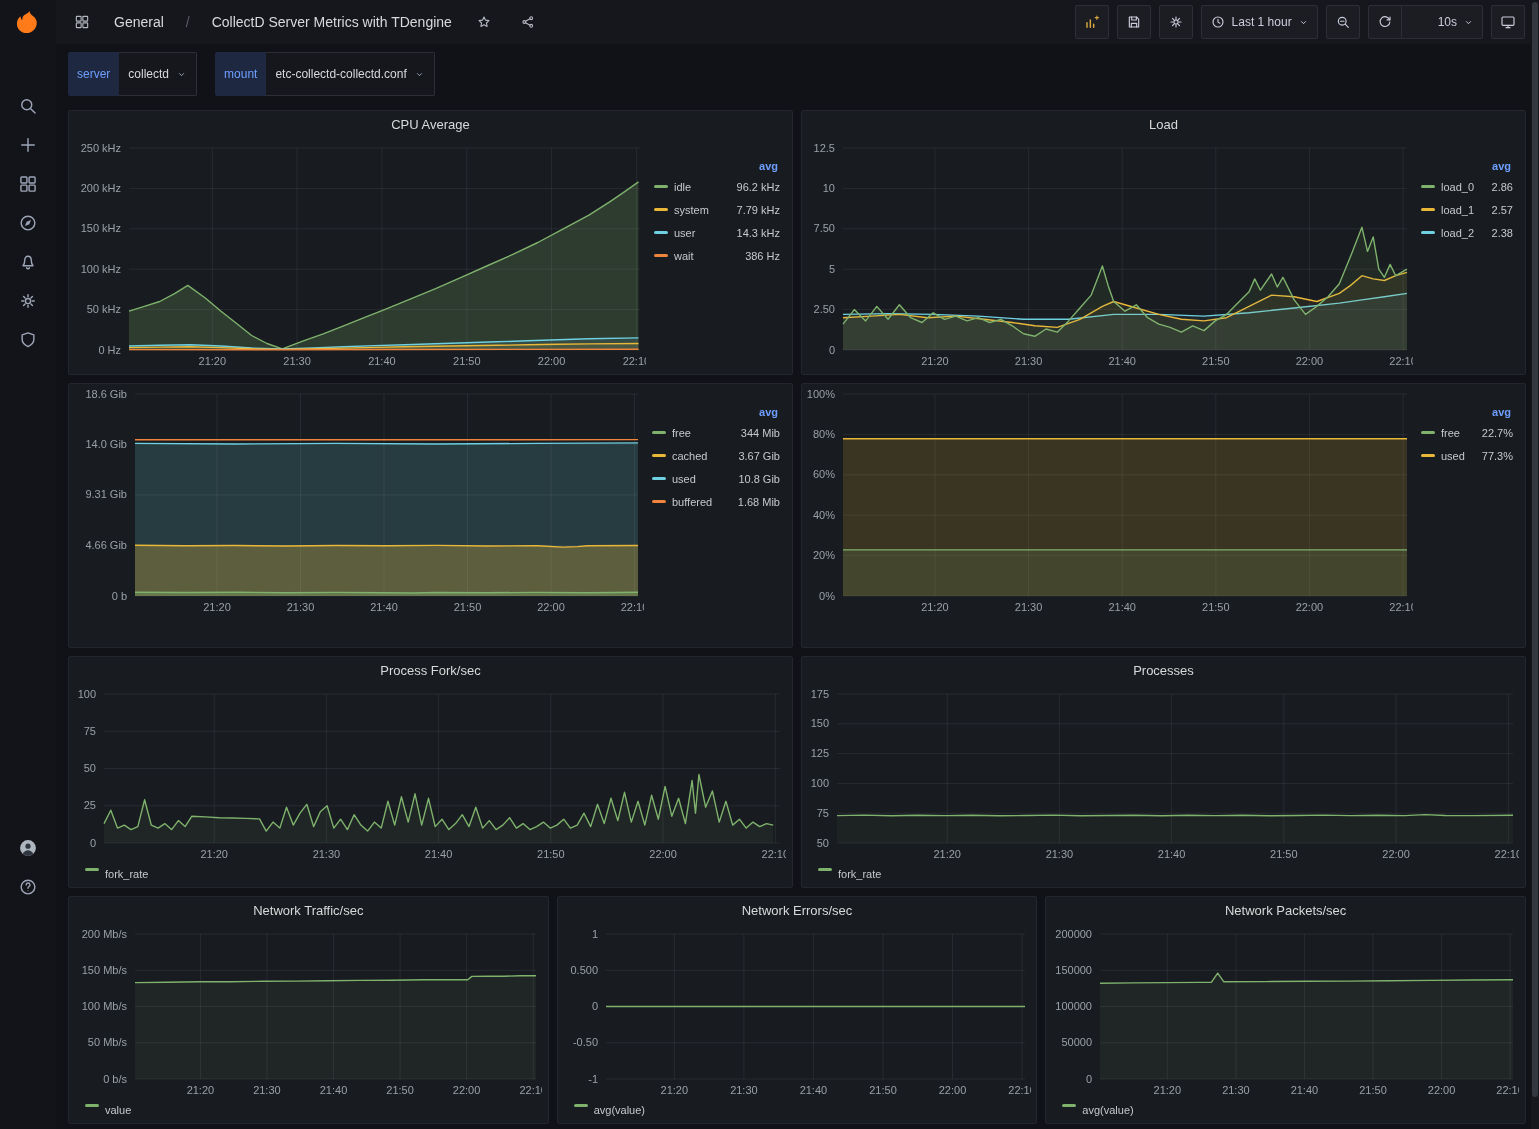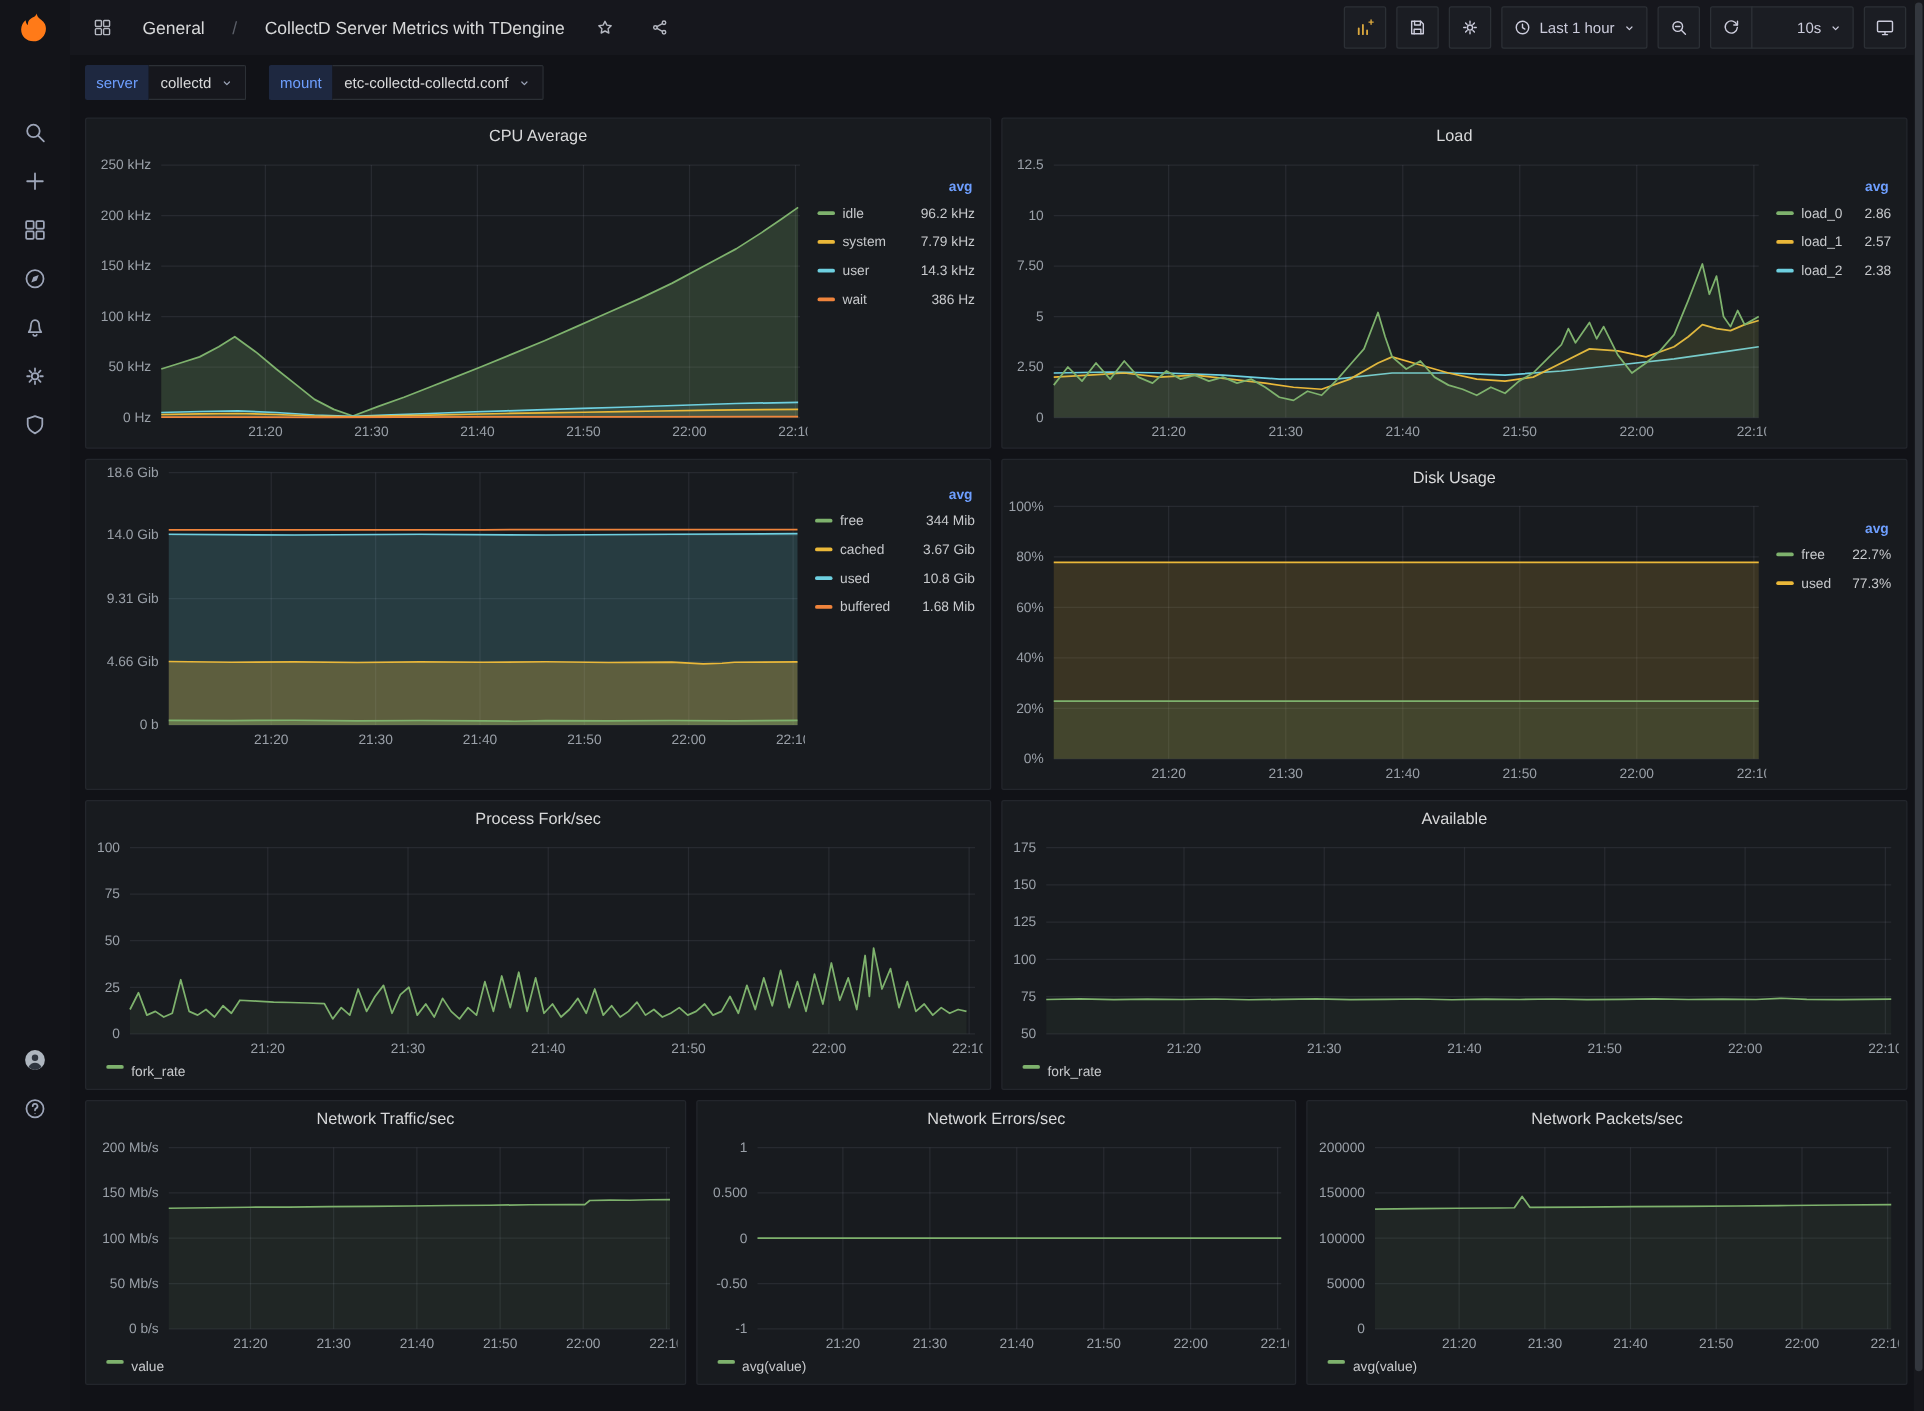--- a/index.html
+++ b/index.html
@@ -37,21 +37,21 @@
     gap:6px; background:#1b1d23; border:1px solid #2c3036; border-radius:2px;
     color:#ccccdc; font-size:12px; padding:0 8px; cursor:pointer;
     font-family:"Liberation Sans",sans-serif; }
   .btn-group { display:flex; }
   .btn-group .tbtn:first-child { border-radius:2px 0 0 2px; }
   .btn-group .tbtn:last-child { border-radius:0 2px 2px 0; margin-left:-1px;padding-left:36px; }
   .accent { color:#d9a73e; }
 
   
   .subnav { padding:8px 14px 10px 12px; display:flex; gap:18px; align-items:center; }
-  .var { display:flex; height:28px; border-radius:2px; overflow:hidden; }
+  .var { display:flex; height:44px; border-radius:2px; overflow:hidden; }
   .var-label { display:flex; align-items:center; padding:0 9px; background:#1e2840;
     color:#6e9fff; font-size:12px; }
   .var-value { display:flex; align-items:center; gap:7px; padding:0 9px; background:#16171d;
     border:1px solid #2c3036; border-left:none; color:#d8d9da; font-size:12px; cursor:pointer;
     font-family:"Liberation Sans",sans-serif; }
   .var-value .icon { color:#9da5b8; }
 
   
   .dashboard { flex:1; display:grid; grid-template-columns:repeat(6,1fr);
     grid-template-rows:265px 265px 232px 228px; gap:8px; padding:4px 13px 8px 12px; min-height:0; }
@@ -497,21 +497,20 @@
               <div class="lg-row">
                 <span class="lg-line" style="background:#EF843C"></span>
                 <span class="lg-name">buffered</span>
                 <span class="lg-val">1.68 Mib</span>
               </div>
             </div>
         </div>
       </section>
 
       <section class="panel span3">
-        <header class="ptitle">Disk Usage</header>
         <div class="pbody">
           <div class="chart"><svg width="607" height="233">
                 <line class="grid-line" x1="128.9" y1="10" x2="128.9" y2="212"></line>
                 <line class="grid-line" x1="222.6" y1="10" x2="222.6" y2="212"></line>
                 <line class="grid-line" x1="316.2" y1="10" x2="316.2" y2="212"></line>
                 <line class="grid-line" x1="409.8" y1="10" x2="409.8" y2="212"></line>
                 <line class="grid-line" x1="503.4" y1="10" x2="503.4" y2="212"></line>
                 <line class="grid-line" x1="597.1" y1="10" x2="597.1" y2="212"></line>
                 <line class="grid-line" x1="37" y1="212.0" x2="601" y2="212.0"></line>
                 <text class="tick ty" x="29" y="215.5">0%</text>
@@ -584,21 +583,21 @@
           <div class="legend-bottom">
               <span class="lg-brow">
                 <span class="lg-line" style="background:#7EB26D"></span>
                 <span class="lg-name">fork_rate</span>
               </span>
             </div>
         </div>
       </section>
 
       <section class="panel span3">
-        <header class="ptitle">Available</header>
+        <header class="ptitle">Processes</header>
         <div class="pbody col">
           <div class="chart"><svg width="713" height="180">
                 <line class="grid-line" x1="141.2" y1="10" x2="141.2" y2="159"></line>
                 <line class="grid-line" x1="253.4" y1="10" x2="253.4" y2="159"></line>
                 <line class="grid-line" x1="365.6" y1="10" x2="365.6" y2="159"></line>
                 <line class="grid-line" x1="477.8" y1="10" x2="477.8" y2="159"></line>
                 <line class="grid-line" x1="590.1" y1="10" x2="590.1" y2="159"></line>
                 <line class="grid-line" x1="702.3" y1="10" x2="702.3" y2="159"></line>
                 <line class="grid-line" x1="31" y1="159.0" x2="707" y2="159.0"></line>
                 <text class="tick ty" x="23" y="162.5">50</text>

